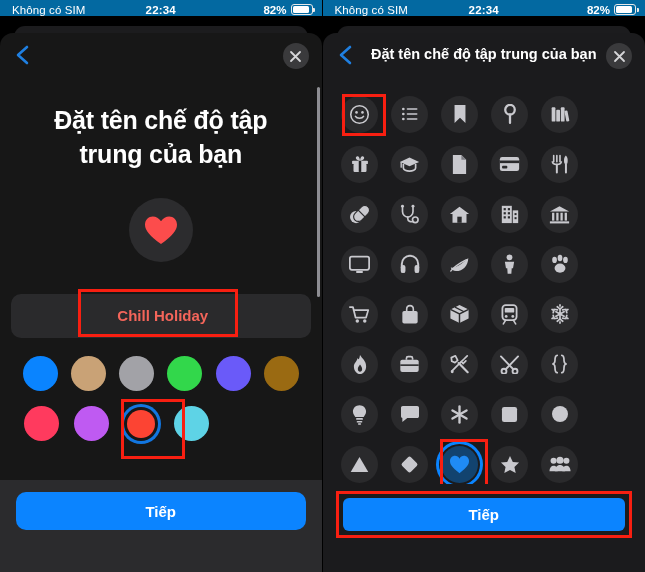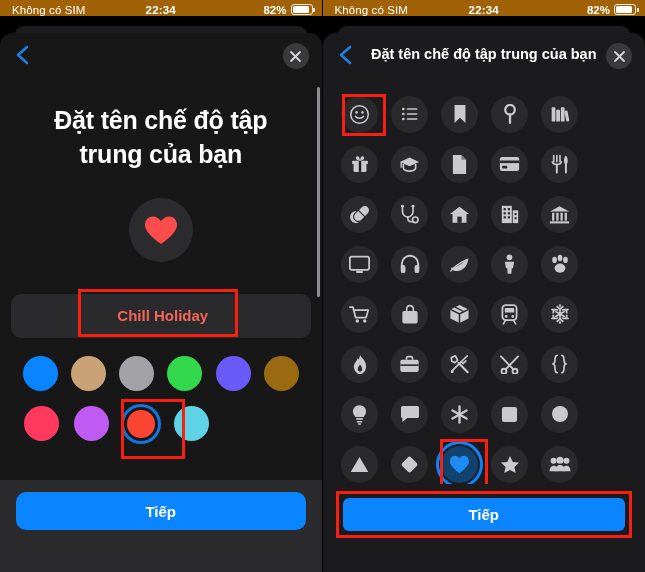--- a/index.html
+++ b/index.html
@@ -8,21 +8,21 @@
     font-family:"Liberation Sans","DejaVu Sans",sans-serif;
     -webkit-font-smoothing:antialiased;
   }
   .screens{display:flex;width:645px;height:572px;}
   .phone{position:relative;width:322px;height:572px;background:#000;overflow:hidden;}
   .phone.right{width:323px;}
   .divider{width:1px;height:572px;background:#000;flex:0 0 1px;}
 
   
   .statusbar{
-    position:relative;height:16px;background:#a16207;color:#fff;
+    position:relative;height:16px;background:#0369a1;color:#fff;
     display:flex;align-items:center;font-size:11.5px;font-weight:500;
   }
   .sb-carrier{position:absolute;left:12px;top:4px;letter-spacing:.1px;}
   .sb-time{position:absolute;left:0;right:0;text-align:center;top:4px;font-weight:700;letter-spacing:.2px;}
   .sb-right{position:absolute;right:9px;top:4px;display:flex;gap:4px;}
   .sb-batt-txt{font-weight:700;font-size:11.5px;}
   .batt{position:relative;width:22px;height:11px;border:1.4px solid #e9e9e9;border-radius:3px;box-sizing:border-box;}
   .batt:after{content:"";position:absolute;right:-3.5px;top:3px;width:2px;height:4px;background:#e9e9e9;border-radius:0 1px 1px 0;}
   .batt i{position:absolute;left:1px;top:1px;bottom:1px;width:82%;background:#fff;border-radius:1.5px;display:block;}
 

